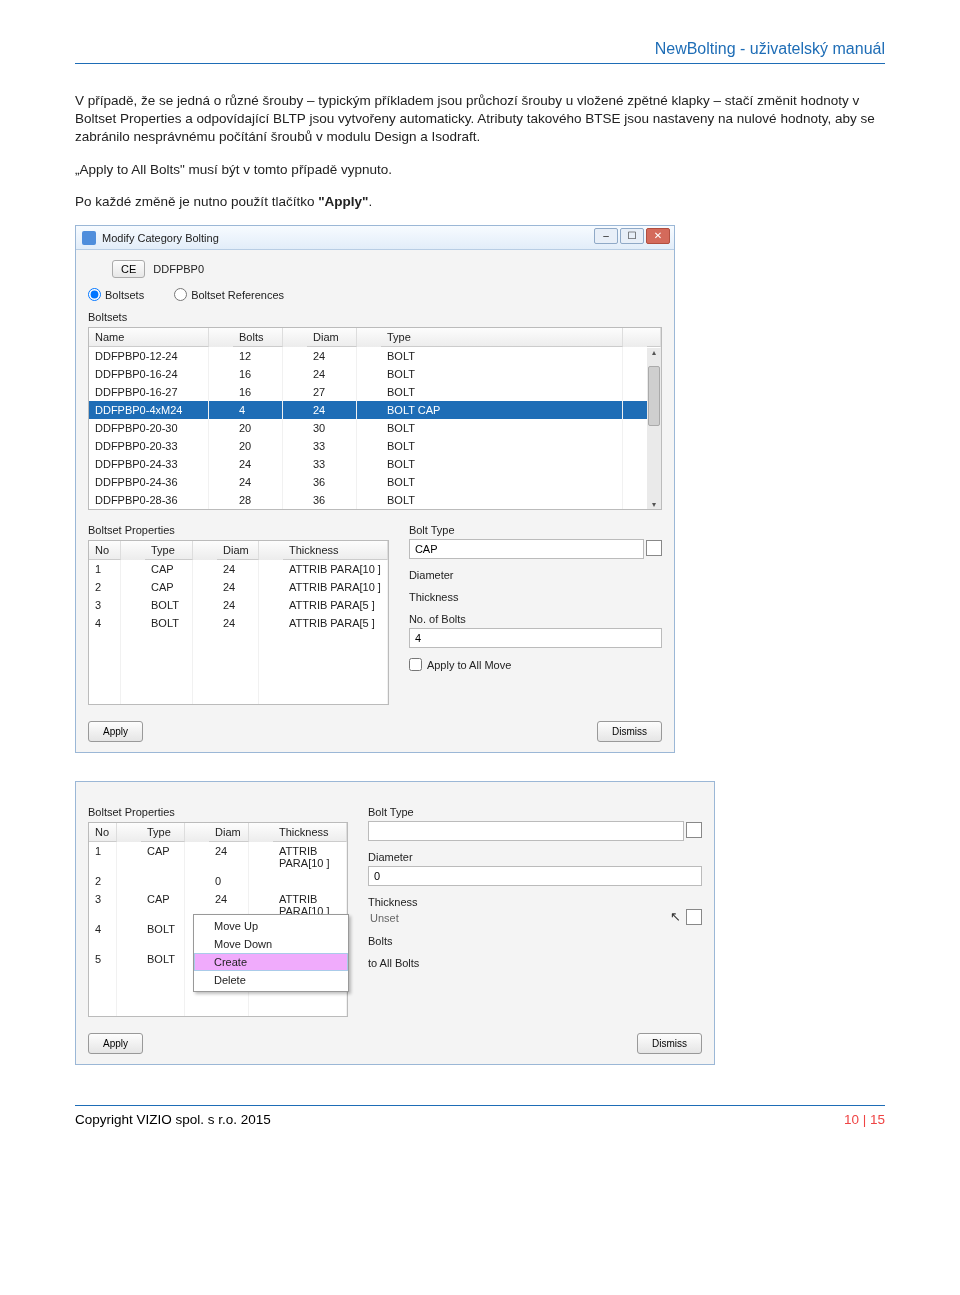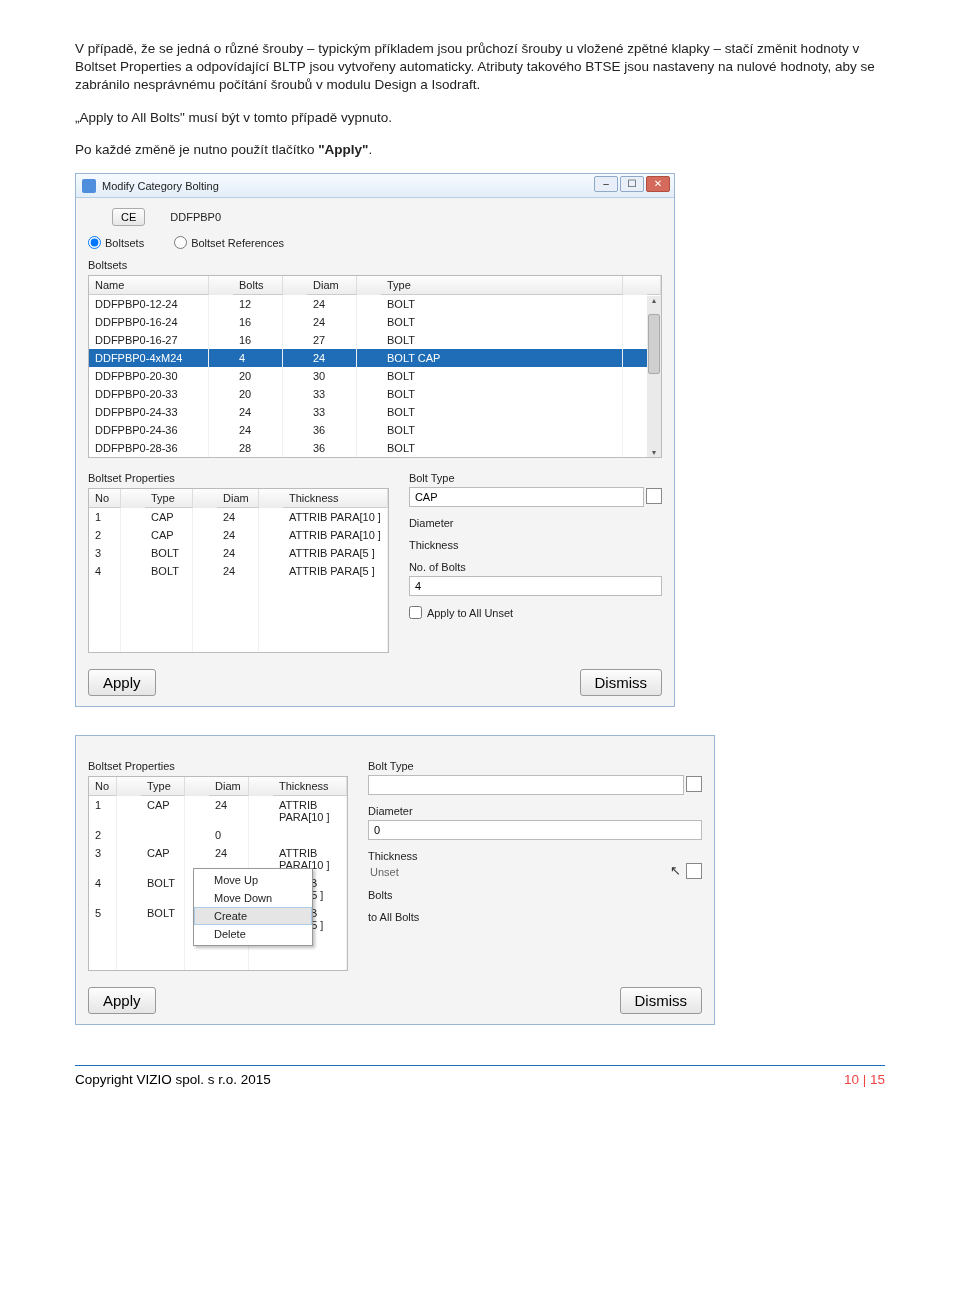--- a/index.html
+++ b/index.html
@@ -13,21 +13,21 @@
 
   
   .win { border: 1px solid #9bb7d6; background: #f4f4f4; margin: 10px 0 28px 0; font-family: "Segoe UI", Tahoma, sans-serif; font-size: 11px; }
   .win-titlebar { background: linear-gradient(#f7fbff,#e2edf9); border-bottom: 1px solid #b8cde4; height: 24px; display: flex; align-items: center; padding: 0 6px; position: relative; }
   .win-titlebar .app-icon { width: 14px; height: 14px; background: #4f8edc; margin-right: 6px; display: inline-block; border-radius: 2px; }
   .win-titlebar .title { font-size: 11px; color: #222; }
   .win-titlebar .win-btns { position: absolute; right: 4px; top: 2px; display: flex; gap: 2px; }
   .win-titlebar .wbtn { width: 24px; height: 16px; border: 1px solid #8fa9c7; background: #e8eff8; border-radius: 2px; text-align: center; line-height: 13px; font-size: 10px; cursor: pointer; }
   .win-titlebar .wbtn.close { background: #d46a5b; color: #fff; border-color: #b14e3f; }
   .win-body { padding: 10px 12px; background: #f4f4f4; }
-  .ce-row { display: flex; align-items: center; gap: 25px; margin-bottom: 10px; padding-left: 24px; }
+  .ce-row { display: flex; align-items: center; gap: 8px; margin-bottom: 10px; padding-left: 24px; }
   .btn-small { background: linear-gradient(#fdfdfd,#e7e7e7); border: 1px solid #aaa; border-radius: 3px; padding: 2px 8px; font-size: 11px; cursor: pointer; }
   .radio-row { display: flex; gap: 30px; margin-bottom: 10px; }
   .radio-row label { display: flex; align-items: center; gap: 4px; cursor: pointer; }
   .lbl-section { font-size: 11px; margin-bottom: 4px; display: block; }
   .grid { background: #fff; border: 1px solid #bbb; }
   .grid-head, .grid-row { display: grid; gap: 24px; }
   .boltsets-grid .grid-head, .boltsets-grid .grid-row { grid-template-columns: 120px 50px 50px 1fr 14px; }
   .grid-head { background: linear-gradient(#fdfdfd,#ececec); }
   .grid-head .cell { border-right: 1px solid #ddd; border-bottom: 1px solid #ccc; padding: 3px 6px; font-size: 11px; }
   .grid-row .cell { padding: 3px 6px; font-size: 11px; border-right: 1px solid #f1f1f1; }
@@ -42,34 +42,35 @@
   .field { margin-bottom: 10px; }
   .field .flabel { font-size: 11px; display: block; margin-bottom: 3px; }
   .field .frow { display: flex; align-items: center; gap: 4px; }
   .field input[type=text] { flex: 1; border: 1px solid #bbb; padding: 3px 5px; font-size: 11px; background: #fff; }
   .icon-copy { width: 14px; height: 14px; border: 1px solid #888; background: #fff; display: inline-block; position: relative; cursor: pointer; }
   .icon-copy::after { content: ""; position: absolute; top: -3px; left: -3px; width: 14px; height: 14px; border: 1px solid #888; background: #fff; }
   .icon-cursor { width: 14px; height: 14px; display: inline-block; position: relative; }
   .icon-cursor::before { content: "↖"; font-size: 13px; position: absolute; top: -2px; left: 0; color: #333; }
   .chk-row { display: flex; align-items: center; gap: 5px; font-size: 11px; margin-top: 6px; }
   .btn-row { display: flex; justify-content: space-between; margin-top: 16px; }
-  .btn { background: linear-gradient(#fdfdfd,#e5e5e5); border: 1px solid #999; border-radius: 3px; padding: 4px 14px; font-size: 15px; cursor: pointer; }
+  .btn { background: linear-gradient(#fdfdfd,#e5e5e5); border: 1px solid #999; border-radius: 3px; padding: 4px 14px; font-size: 10px; cursor: pointer; }
   
   .win2 { width: 640px; }
-  .ctx-menu { position: absolute; background: #fff; border: 1px solid #999; box-shadow: 2px 2px 3px rgba(0,0,0,.25); font-size: 11px; padding: 2px 0; width: 120px; }
+  .ctx-menu { position: absolute; background: #fff; border: 1px solid #999; box-shadow: 2px 2px 3px rgba(0,0,0,.25); font-size: 11px; padding: 2px 0; width: 156px; }
   .ctx-menu div { padding: 3px 20px; cursor: pointer; }
-  .ctx-menu div.hov { background: #e5e5e5; border: 1px solid #aacbe9; padding: 2px 19px; }
+  .ctx-menu div.hov { background: #f0abfc; border: 1px solid #aacbe9; padding: 2px 19px; }
   .relpos { position: relative; }
   .props-grid2 .grid-head, .props-grid2 .grid-row { display: grid; grid-template-columns: 28px 44px 40px 1fr; }
 </style>
 </head>
 <body>
 
 <div class="page">
 
+  <div class="header">NewBolting - uživatelský manuál</div>
 
   <p class="para">V případě, že se jedná o různé šrouby – typickým příkladem jsou průchozí šrouby u vložené zpětné klapky – stačí změnit hodnoty v Boltset Properties a odpovídající BLTP jsou vytvořeny automaticky. Atributy takového BTSE jsou nastaveny na nulové hodnoty, aby se zabránilo nesprávnému počítání šroubů v modulu Design a Isodraft.</p>
   <p class="para">„Apply to All Bolts" musí být v tomto případě vypnuto.</p>
   <p class="para">
     <span>Po každé změně je nutno použít tlačítko </span><b>"Apply"</b><span>.</span>
   </p>
 
   <div class="win" style="width:600px;">
     <div class="win-titlebar">
       <span class="app-icon"></span>
@@ -253,21 +254,21 @@
             <span class="flabel">Thickness</span>
           </div>
           <div class="field">
             <span class="flabel">No. of Bolts</span>
             <div class="frow">
               <input type="text" value="4" style="">
             </div>
           </div>
           <div class="chk-row">
             <input type="checkbox" style="">
-            <span>Apply to All Unset</span>
+            <span>Apply to All Move</span>
           </div>
         </div>
       </div>
 
       <div class="btn-row">
         <button class="btn">Apply</button>
         <button class="btn">Dismiss</button>
       </div>
     </div>
   </div>

